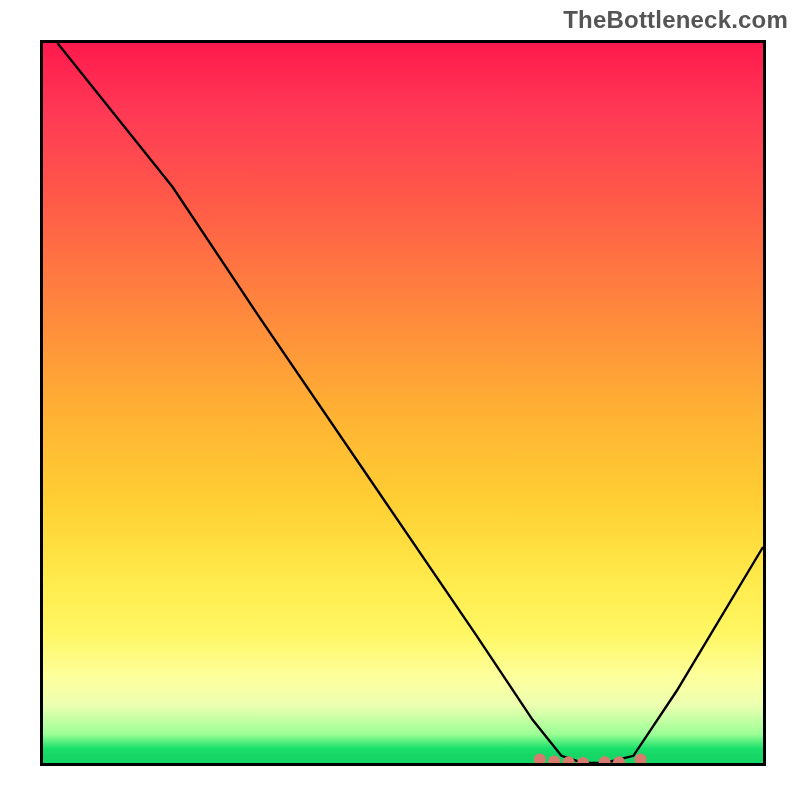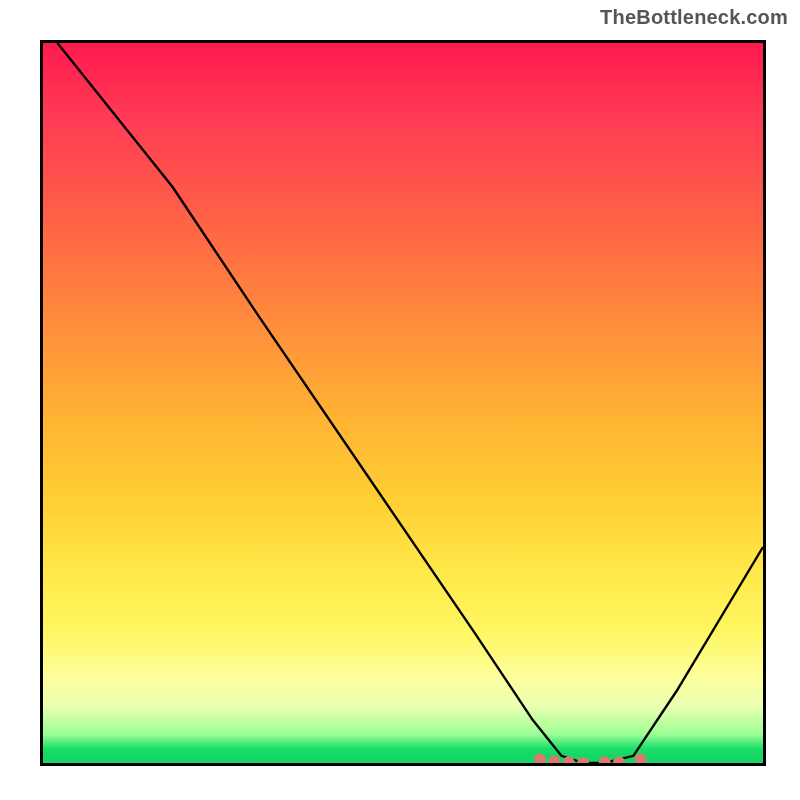--- a/index.html
+++ b/index.html
@@ -14,21 +14,21 @@
   .wrap {
     position: relative;
     width: 800px;
     height: 800px;
   }
   .watermark {
     position: absolute;
     top: 6px;
     right: 12px;
     color: #555555;
-    font-size: 20px;
+    font-size: 24px;
     font-weight: 600;
     letter-spacing: 0.2px;
     z-index: 5;
   }
   .plot-area {
     position: absolute;
     left: 40px;
     top: 40px;
     width: 720px;
     height: 720px;

